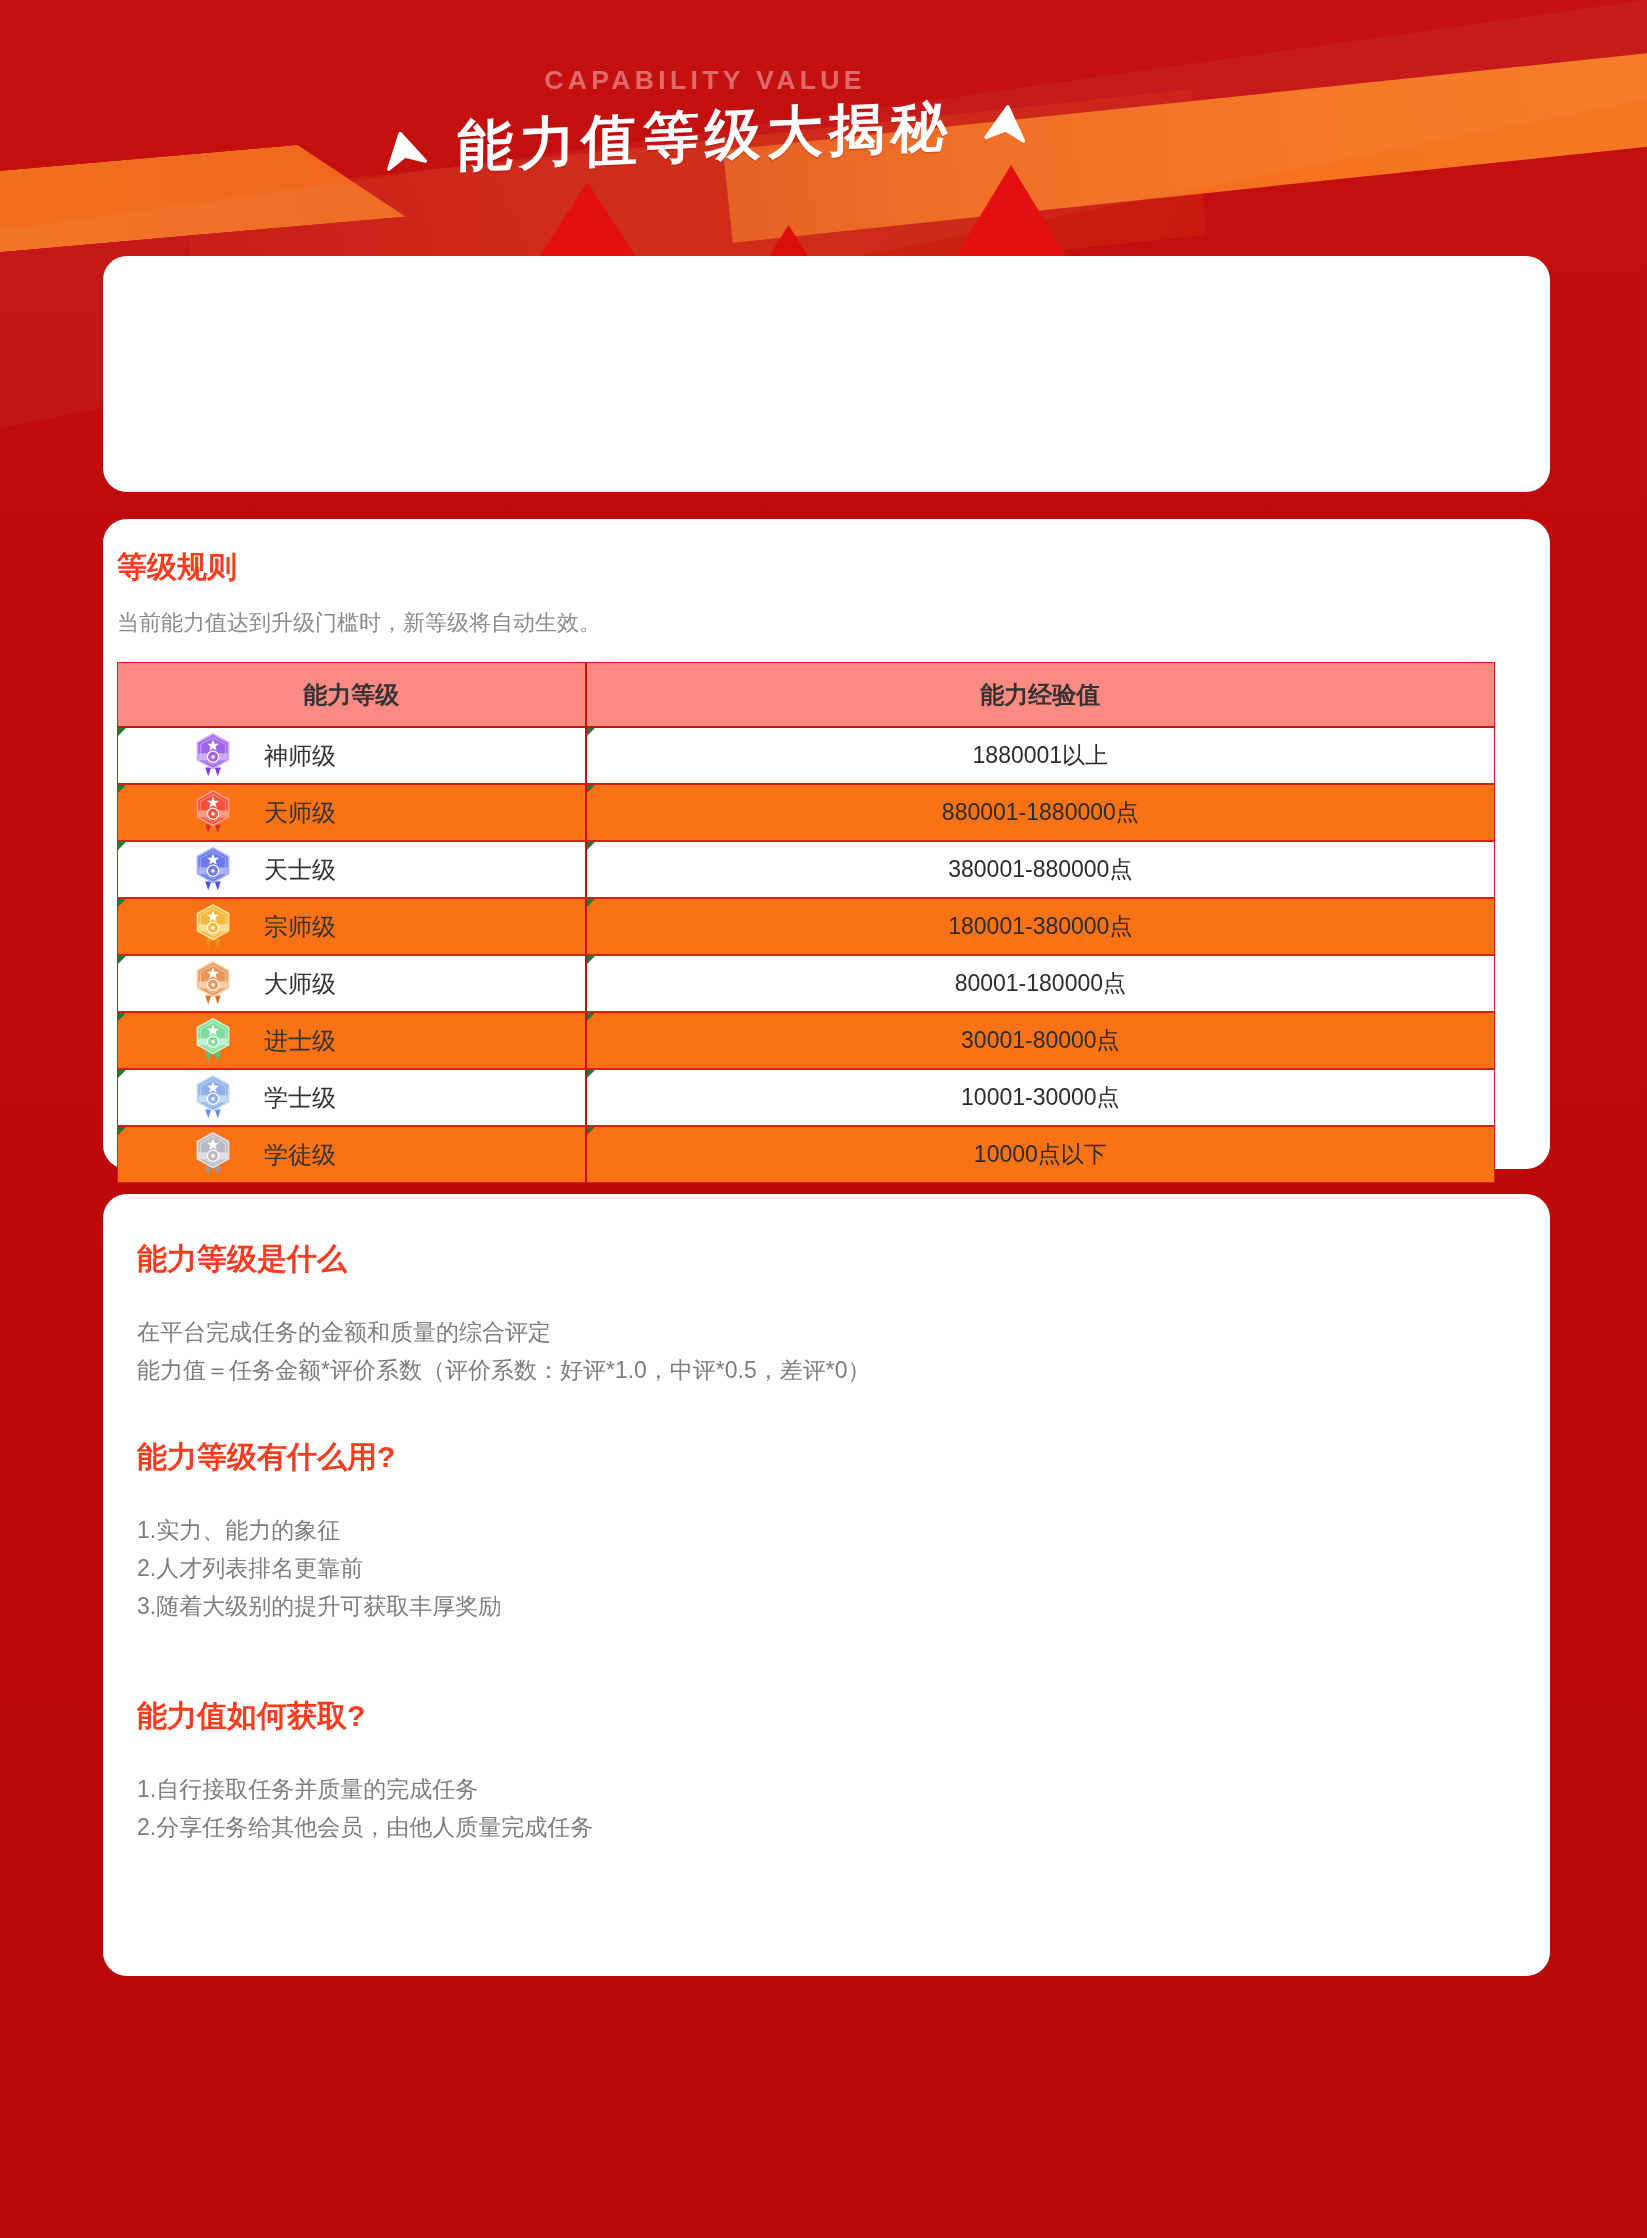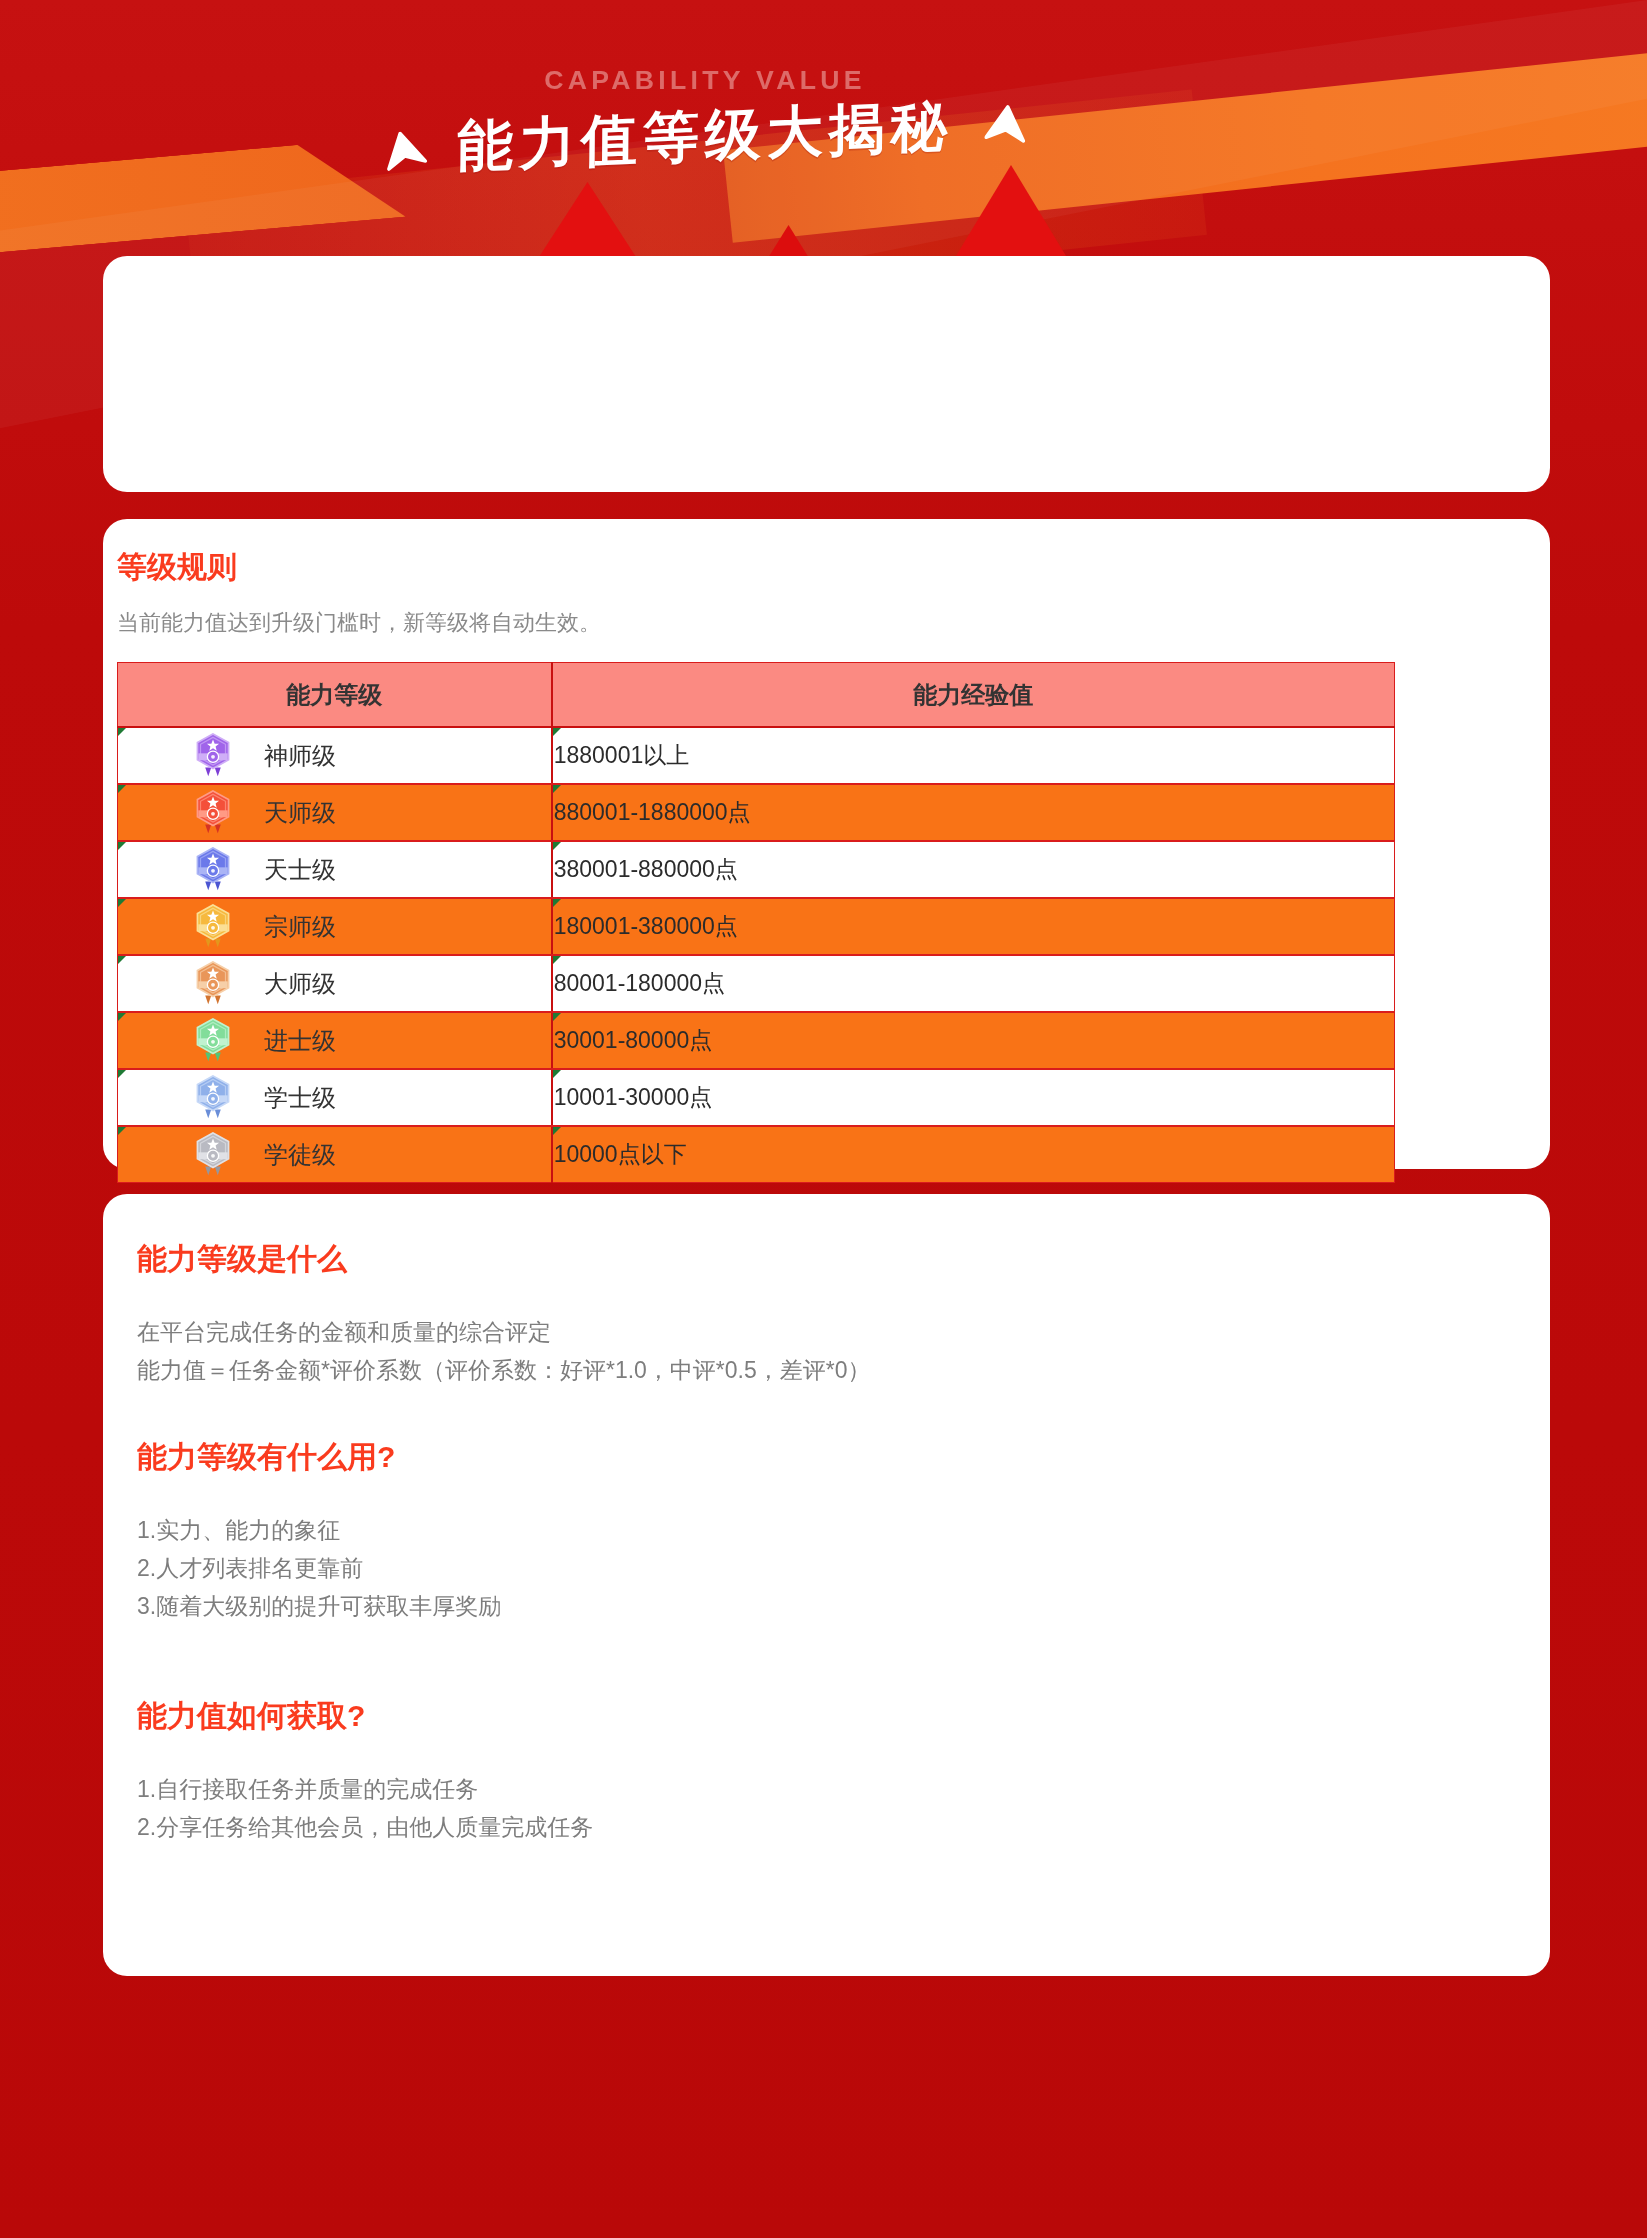--- a/index.html
+++ b/index.html
@@ -62,21 +62,21 @@
   }
   .card-banner { top:256px; height:236px; }
   .card-rules  { top:519px; height:650px; padding:33px 14px 0; }
   .card-info   { top:1194px; height:782px; padding:50px 34px 0; }
 
   .rules-title { font-size:30px; line-height:1; font-weight:bold; color:#fa3b1e; margin:0; }
   .rules-desc  { font-size:22px; color:#8a8a8a; margin:26px 0 0; }
 
   
   table.level-table {
-    width:1278px; margin-top:24px; border-collapse:collapse; table-layout:fixed;
+    width:1378px; margin-top:24px; border-collapse:collapse; table-layout:fixed;
     border:1.7px solid #d91c1c;
   }
   .level-table col.c1 { width:34%; }
   .level-table col.c2 { width:66%; }
   .level-table th {
     background:#fb8a82; height:61px; font-size:24px; font-weight:bold; color:#333333;
     border-bottom:2.6px solid #c81010;
   }
   .level-table th:first-child { border-right:2.6px solid #c81010; }
   .level-table td {
@@ -88,21 +88,21 @@
   .row-pink td { background:#f97316; }
   .row-white td { background:#ffffff; }
   .level-table td::before {          
     content:""; position:absolute; top:0; left:0; width:0; height:0;
     border-top:8.6px solid #1f7a35; border-right:8.6px solid transparent;
   }
   .level-cell { padding-left:76px; }
   .level-cell-inner { display:flex; align-items:center; gap:32px; }
   .badge { display:inline-flex; width:38px; height:45px; }
   .level-name { font-size:24px; color:#333333; }
-  .value-cell { }
+  .value-cell { text-align:center; }
 
   
   .section { margin-bottom:53px; }
   .section:nth-of-type(3) { margin-top:76px; }
   .section-title { font-size:30px; line-height:1; font-weight:bold; color:#fa3b1e; margin:0 0 39px; }
   .section-line { font-size:23px; color:#7d7d7d; line-height:38px; margin:0; }
 </style>
 </head>
 <body>
 

